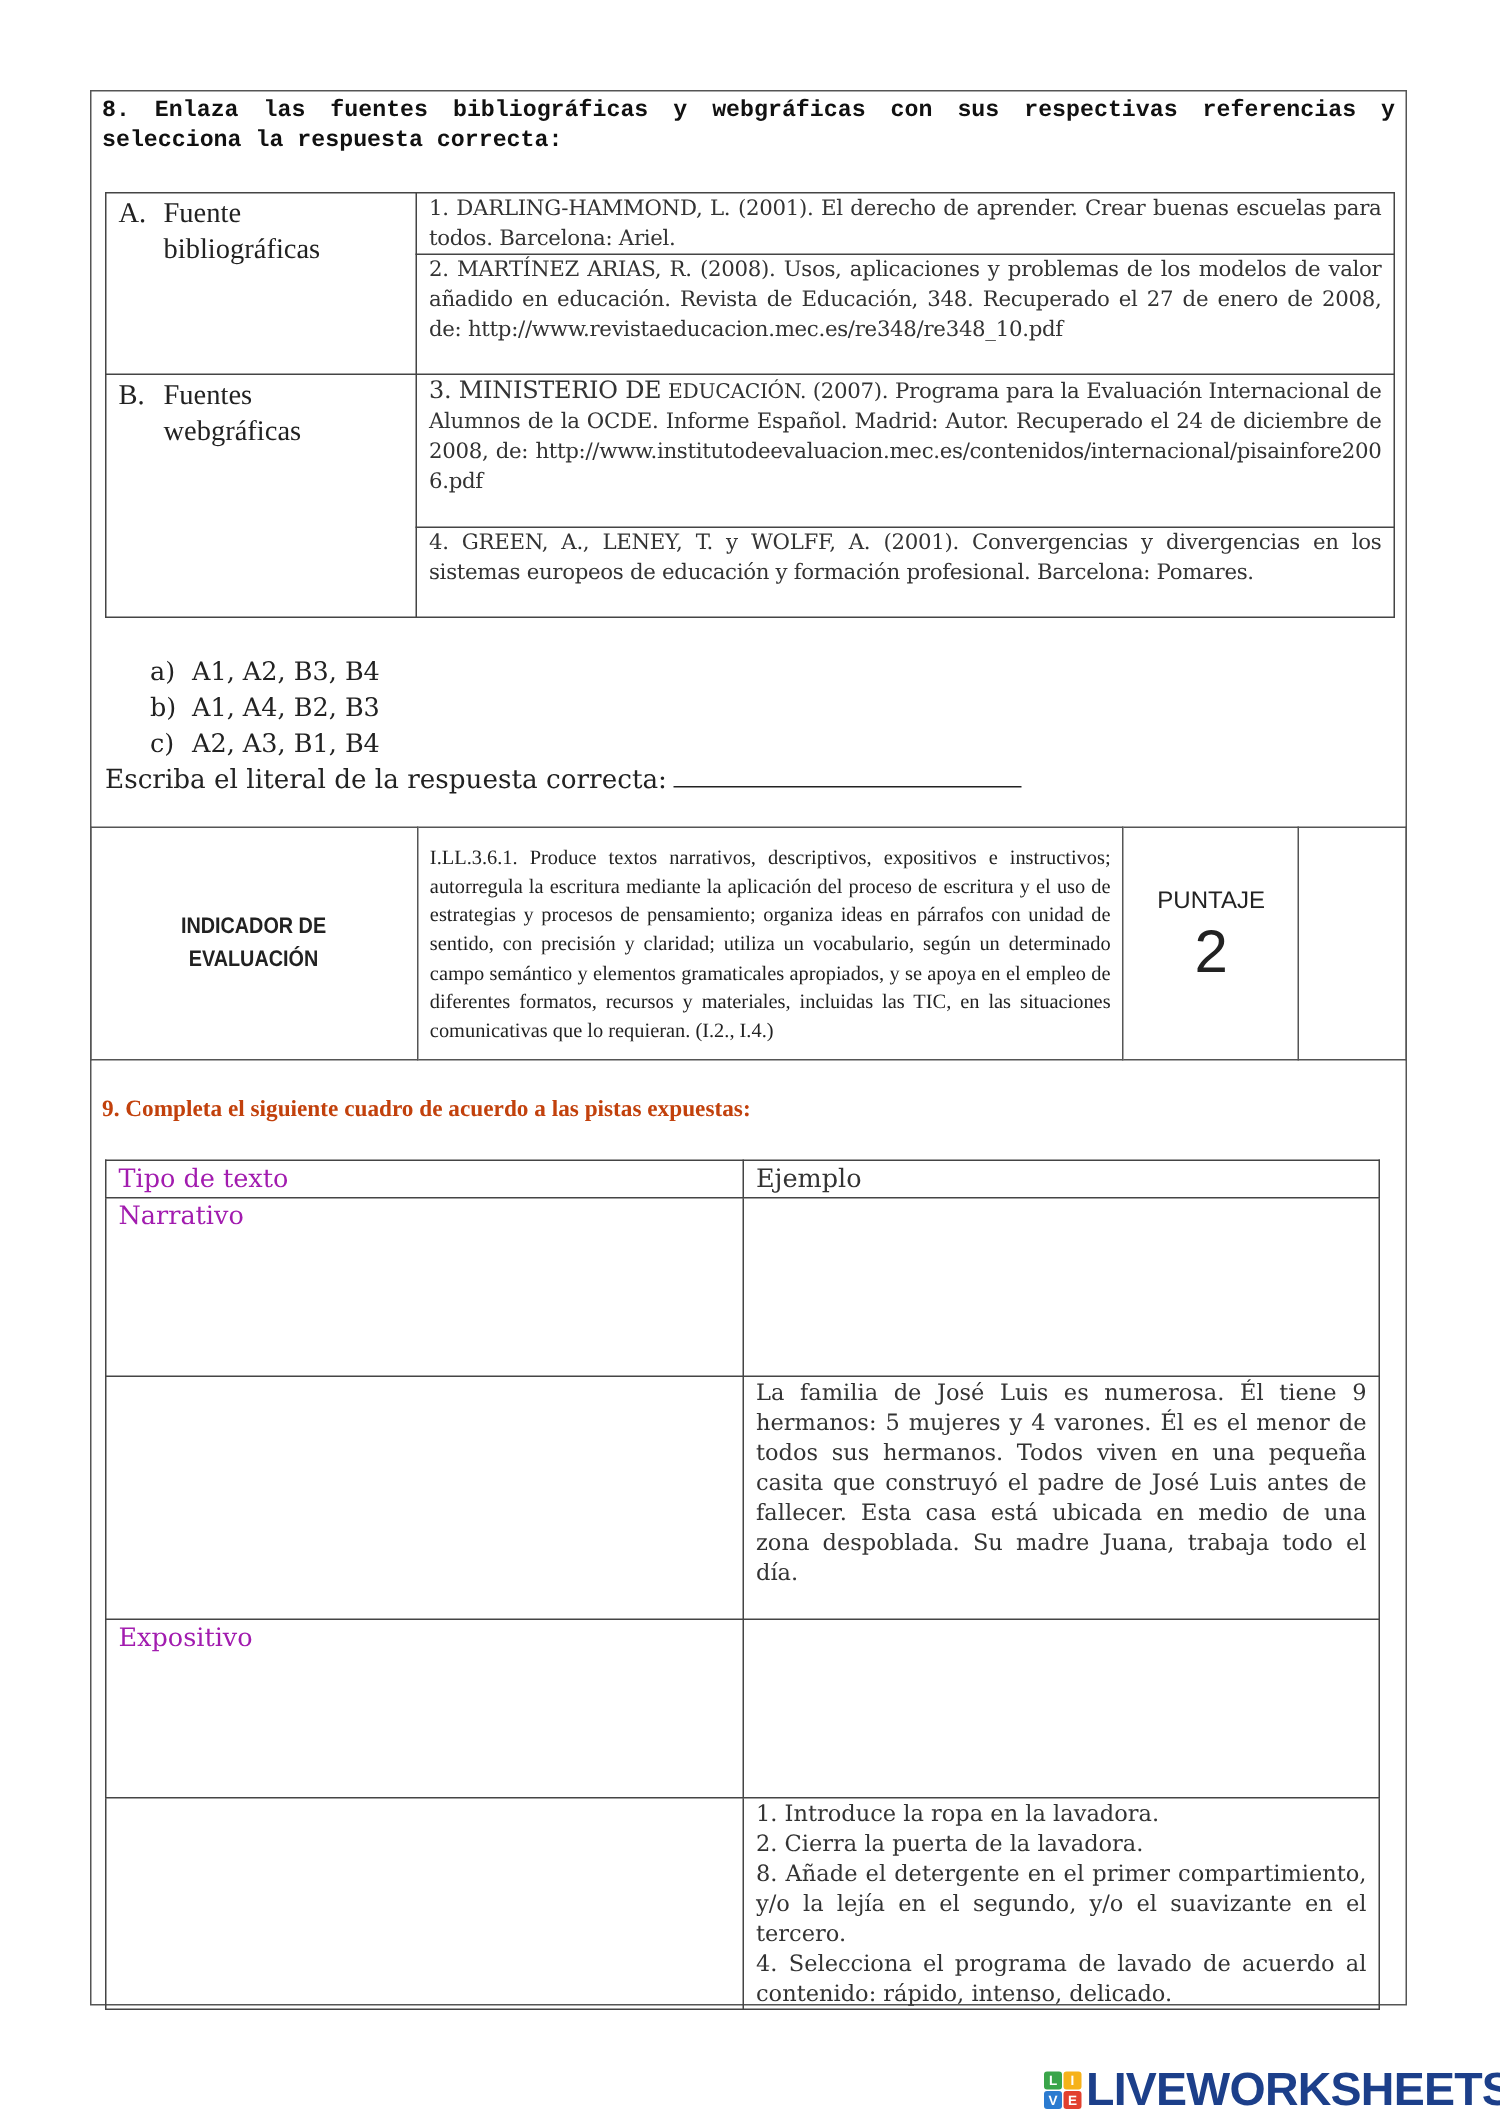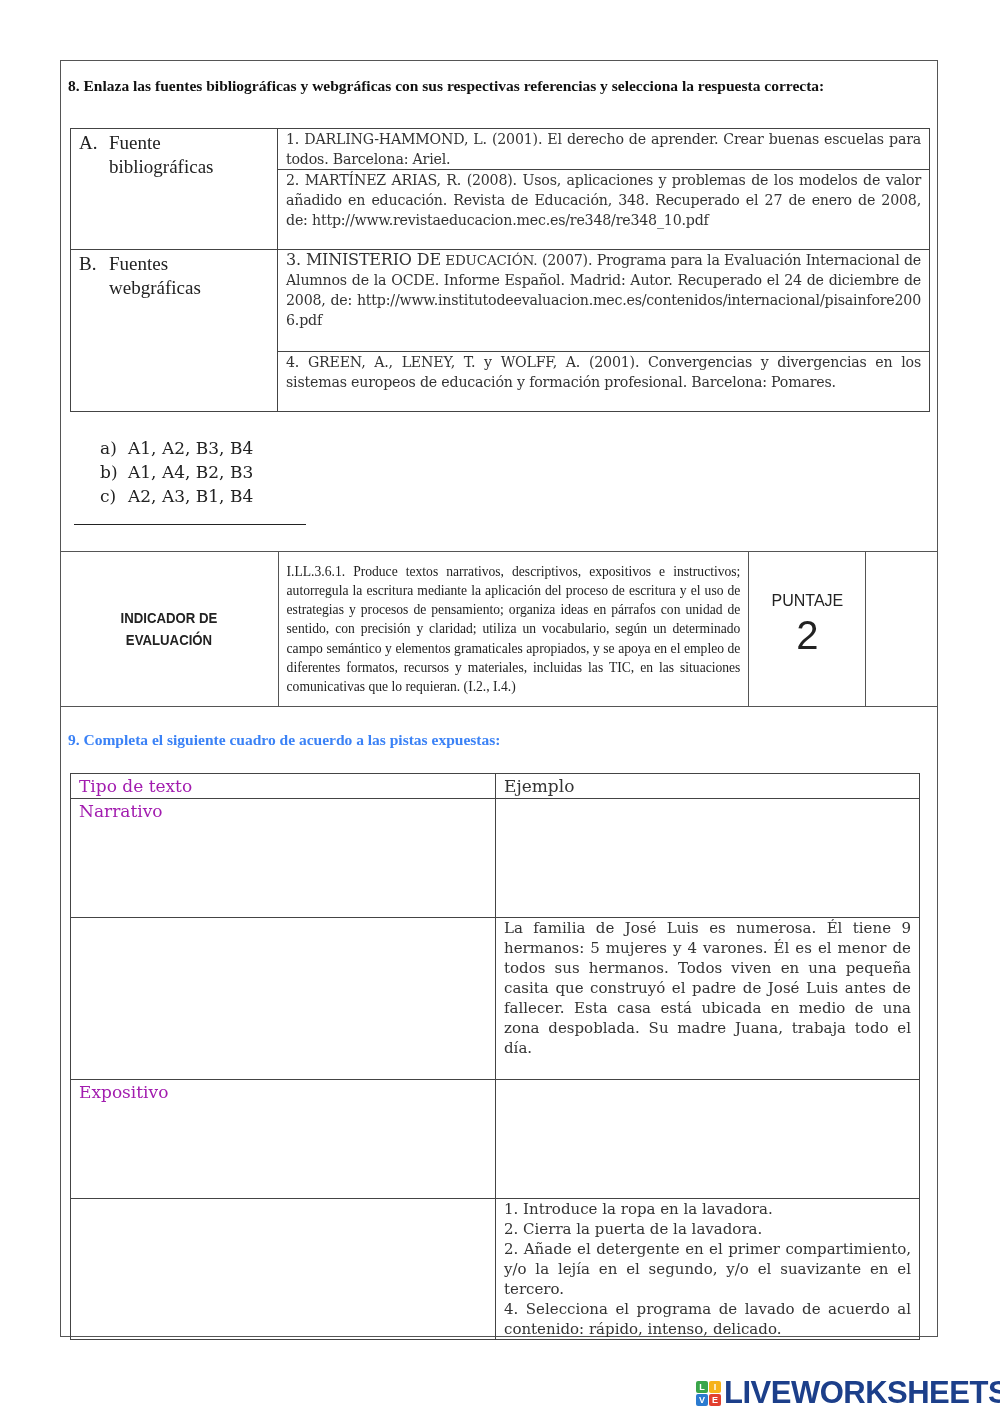--- a/index.html
+++ b/index.html
@@ -1,21 +1,21 @@
 <!DOCTYPE html>
 <html><head>
   <meta charset="utf-8">
   <style>
     html, body { margin: 0; padding: 0; background: #ffffff; }
     body { width: 1000px; height: 1413px; position: relative; overflow: hidden; color: #222; }
 
     #page-frame { position: absolute; left: 60px; top: 60px; width: 878px; height: 1277px; border: 1px solid #555; box-sizing: border-box; }
 
     
-    #q8-title { position: absolute; left: 68px; top: 76px; width: 862px; font-family: Liberation Serif, serif; font-weight: bold; font-size: 15.5px; line-height: 20px; text-align: justify; text-align-last: left; color: #111; }
+    #q8-title { position: absolute; left: 68px; top: 63px; width: 862px; font-family: Liberation Mono, monospace; font-weight: bold; font-size: 15.5px; line-height: 20px; text-align: justify; text-align-last: left; color: #111; }
 
     table { border-collapse: collapse; }
     #refs-table { position: absolute; left: 70px; top: 128px; width: 860px; }
     #refs-table td { border: 1px solid #444; vertical-align: top; padding: 0; }
     .src-cell { width: 198px; font-family: "Liberation Serif", serif; font-size: 19px; line-height: 24px; padding: 2px 0 0 8px !important; }
     .src-cell .lbl { display: flex; }
     .src-cell .lbl .letter { width: 30px; }
     .ref-cell { font-family: "DejaVu Serif", serif; font-size: 14.2px; line-height: 20px; text-align: justify; padding: 0 8px 0 8px !important; color: #333; letter-spacing: -0.2px; }
     .ref-cell .lead { font-size: 16px; }
     .ref-cell .lead-caps { font-size: 13.5px; }
@@ -30,21 +30,21 @@
     #indicator-table { position: absolute; left: 60px; top: 551px; width: 878px; height: 156px; }
     #indicator-table td { border: 1px solid #555; vertical-align: middle; }
     #ind-label { width: 216px; text-align: center; font-family: "Liberation Sans", sans-serif; font-weight: bold; font-size: 15px; line-height: 22px; transform: scaleX(0.88); }
     #ind-text { width: 462px; font-family: "Liberation Serif", serif; font-size: 13.6px; line-height: 19.2px; text-align: justify; padding: 0 8px; color: #222; }
     #ind-score { width: 115px; text-align: center; font-family: "Liberation Sans", sans-serif; font-weight: normal; }
     #ind-score .pl { font-size: 16px; display: block; margin-top: -6px; }
     #ind-score .pv { font-size: 40px; line-height: 50px; display: block; }
     #ind-empty { width: 70px; }
 
     
-    #q9-title { position: absolute; left: 68px; top: 730px; font-family: "Liberation Serif", serif; font-weight: bold; font-size: 15.5px; line-height: 20px; color: #3b82f6; }
+    #q9-title { position: absolute; left: 68px; top: 730px; font-family: "Liberation Serif", serif; font-weight: bold; font-size: 15.5px; line-height: 20px; color: #c2410c; }
     #types-table { position: absolute; left: 70px; top: 773px; width: 850px; }
     #types-table td { border: 1px solid #444; vertical-align: top; padding: 0 8px; }
     .type-cell { width: 408px; font-family: "DejaVu Serif", serif; font-size: 17px; line-height: 24px; color: #a21caf; }
     .ex-cell { font-family: "DejaVu Serif", serif; font-size: 15px; line-height: 20px; text-align: justify; color: #333; }
     .hdr td { height: 24px; font-family: "DejaVu Serif", serif; font-size: 17px; }
     .ex-cell .ln { display: block; }
 
     
     #logo { position: absolute; left: 696px; top: 1379px; display: flex; align-items: center; }
     #logo-mark { display: grid; grid-template-columns: 12px 12px; grid-template-rows: 12px 12px; gap: 1px; margin-right: 3px; }
@@ -96,21 +96,21 @@
       <span class="k">b)</span>
       <span>A1, A4, B2, B3</span>
     </div>
   <div class="opt">
       <span class="k">c)</span>
       <span>A2, A3, B1, B4</span>
     </div>
 </div>
 
 <div id="answer-line">
-  <span id="answer-blank"></span>
+  <span>Escriba el literal de la respuesta correcta:</span><span id="answer-blank"></span>
 </div>
 
 <table id="indicator-table">
   <tbody>
       <tr>
     <td id="ind-label-cell" style="width:216px; text-align:center;">
       <div id="ind-label" style="width:150px; margin:0 auto;">INDICADOR DE EVALUACIÓN</div>
     </td>
     <td id="ind-text">I.LL.3.6.1. Produce textos narrativos, descriptivos, expositivos e instructivos; autorregula la escritura mediante la aplicación del proceso de escritura y el uso de estrategias  y procesos de pensamiento; organiza ideas en párrafos con unidad de sentido, con precisión y claridad; utiliza un vocabulario, según un determinado campo semántico y elementos gramaticales apropiados, y se apoya en el empleo de diferentes formatos, recursos y materiales, incluidas las TIC, en las situaciones comunicativas que lo requieran. (I.2., I.4.)</td>
     <td id="ind-score">
@@ -140,21 +140,21 @@
   </tr>
   <tr style="height:119px;">
     <td class="type-cell">Expositivo</td>
     <td class="ex-cell"></td>
   </tr>
   <tr style="height:139px;">
     <td class="type-cell"></td>
     <td class="ex-cell">
       <span class="ln">1. Introduce la ropa en la lavadora.</span>
       <span class="ln">2. Cierra la puerta de la lavadora.</span>
-      <span class="ln">2. Añade el detergente en el primer compartimiento, y/o la lejía en el segundo, y/o el suavizante en el tercero.</span>
+      <span class="ln">8. Añade el detergente en el primer compartimiento, y/o la lejía en el segundo, y/o el suavizante en el tercero.</span>
       <span class="ln">4. Selecciona el programa de lavado de acuerdo al contenido: rápido, intenso, delicado.</span>
     </td>
   </tr>
 </tbody>
   </table>
 
 <div id="logo">
   <div id="logo-mark">
     <span style="background:#3aa54a;">L</span>
     <span style="background:#f6b21a;">I</span>

